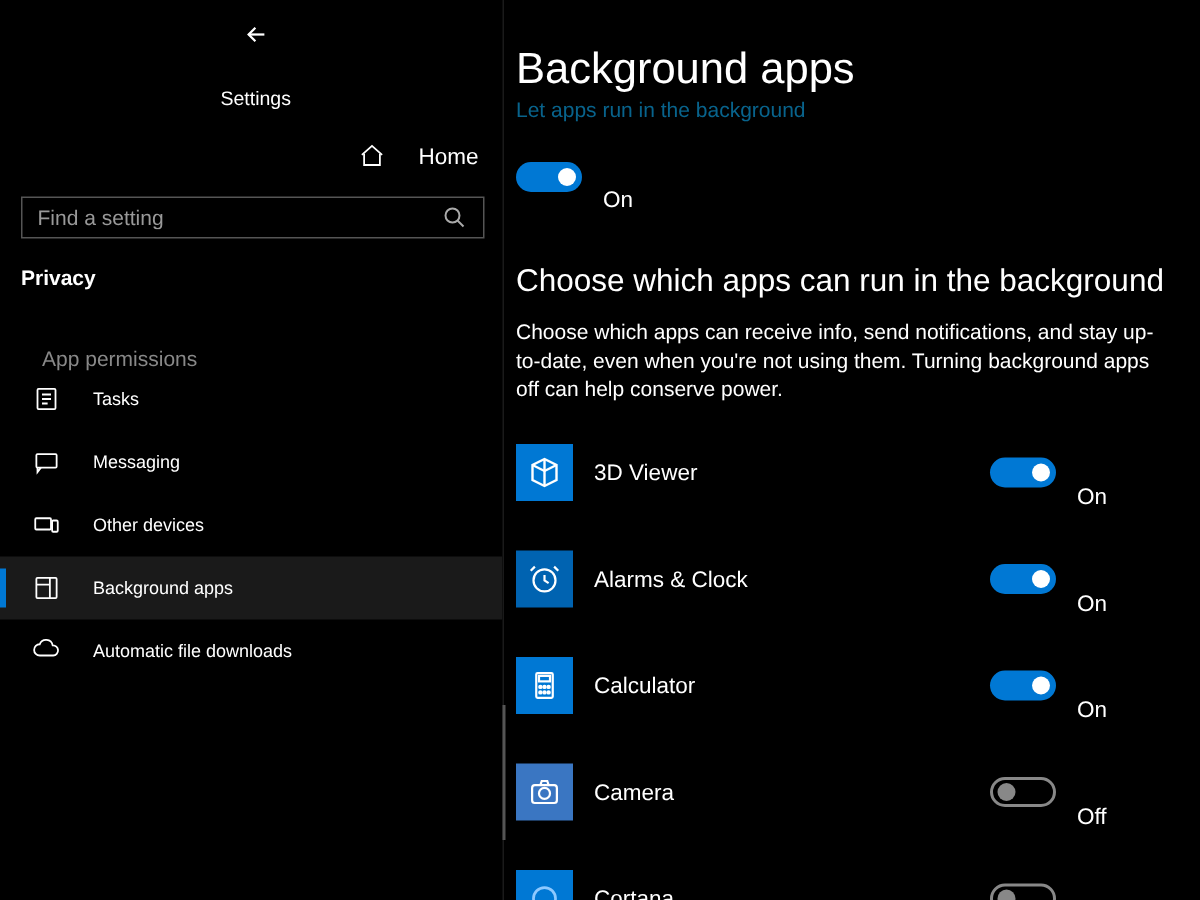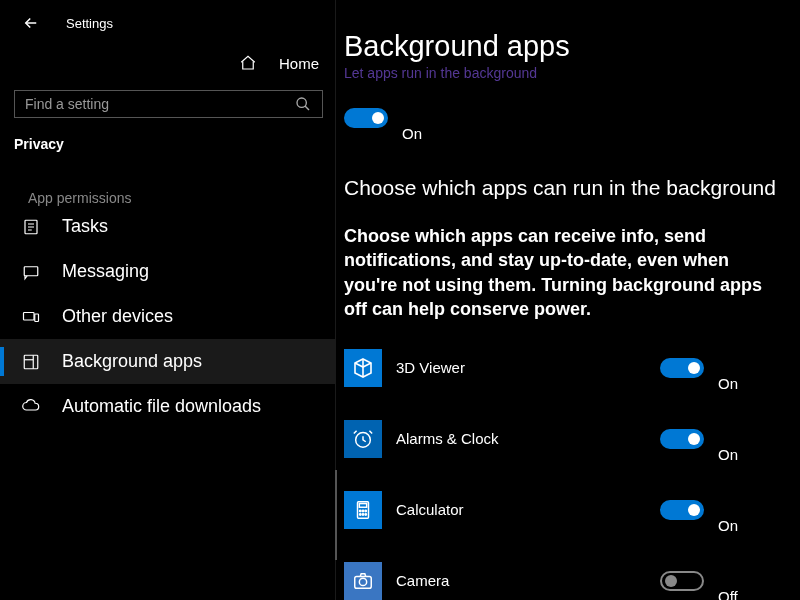--- a/index.html
+++ b/index.html
@@ -17,20 +17,21 @@
   background: #000;
   display: flex;
   flex-direction: column;
   height: 100%;
 }
 .topbar {
   display: flex;
   align-items: center;
   padding: 14px 16px 12px 22px;
   gap: 26px;
+  flex-direction: column;
 }
 .back-arrow { width: 18px; height: 18px; display: flex; align-items: center; justify-content: center; color:#fff; }
 .topbar .title { font-size: 13px; font-weight: 400; }
 .home-row {
   display: flex;
   align-items: center;
   padding: 10px 16px 10px 22px;
   gap: 22px;
   justify-content: flex-end;
 }
@@ -80,38 +81,38 @@
 }
 .nav-item.active::before {
   content: "";
   position: absolute;
   left: 0;
   top: 8px;
   bottom: 8px;
   width: 4px;
   background: #0078d4;
 }
-.nav-item .nav-label { font-size: 18px; }
+.nav-item .nav-label { font-size: 12px; }
 
 .main {
   flex: 1;
   background: #000;
   padding: 30px 20px 0 8px;
   height: 100%;
   position: relative;
   border-left: 1px solid #1a1a1a;
 }
 .main-title {
   font-size: 29px;
   font-weight: 400;
   margin-bottom: 4px;
 }
 .master-toggle-sub {
   font-size: 14px;
-  color: #8b5cf6;
+  color: #0ea5e9;
   opacity: 0.6;
   margin-top: -2px;
 }
 .toggle-row {
   display: flex;
   align-items: center;
   gap: 14px;
   margin-top: 12px;
 }
 .toggle {
@@ -133,26 +134,25 @@
 }
 .toggle.on .knob { background: #fff; right: 4px; }
 .toggle.off .knob { background: #888; left: 3px; }
 .toggle-label { font-size: 15px; margin-top: 32px; }
 .subheading {
   font-size: 21px;
   font-weight: 400;
   margin-top: 34px;
 }
 .desc {
-  font-size: 18px;
+  font-size: 14px;
   color: #fff;
-  margin-top: 24px;
+  margin-top: 12px;
   line-height: 1.35;
   max-width: 440px;
-  font-weight: bold;
 }
 .app-list { margin-top: 22px; }
 .app-row {
   display: flex;
   align-items: center;
   margin-bottom: 22px;
 }
 .app-icon {
   width: 38px;
   height: 38px;

